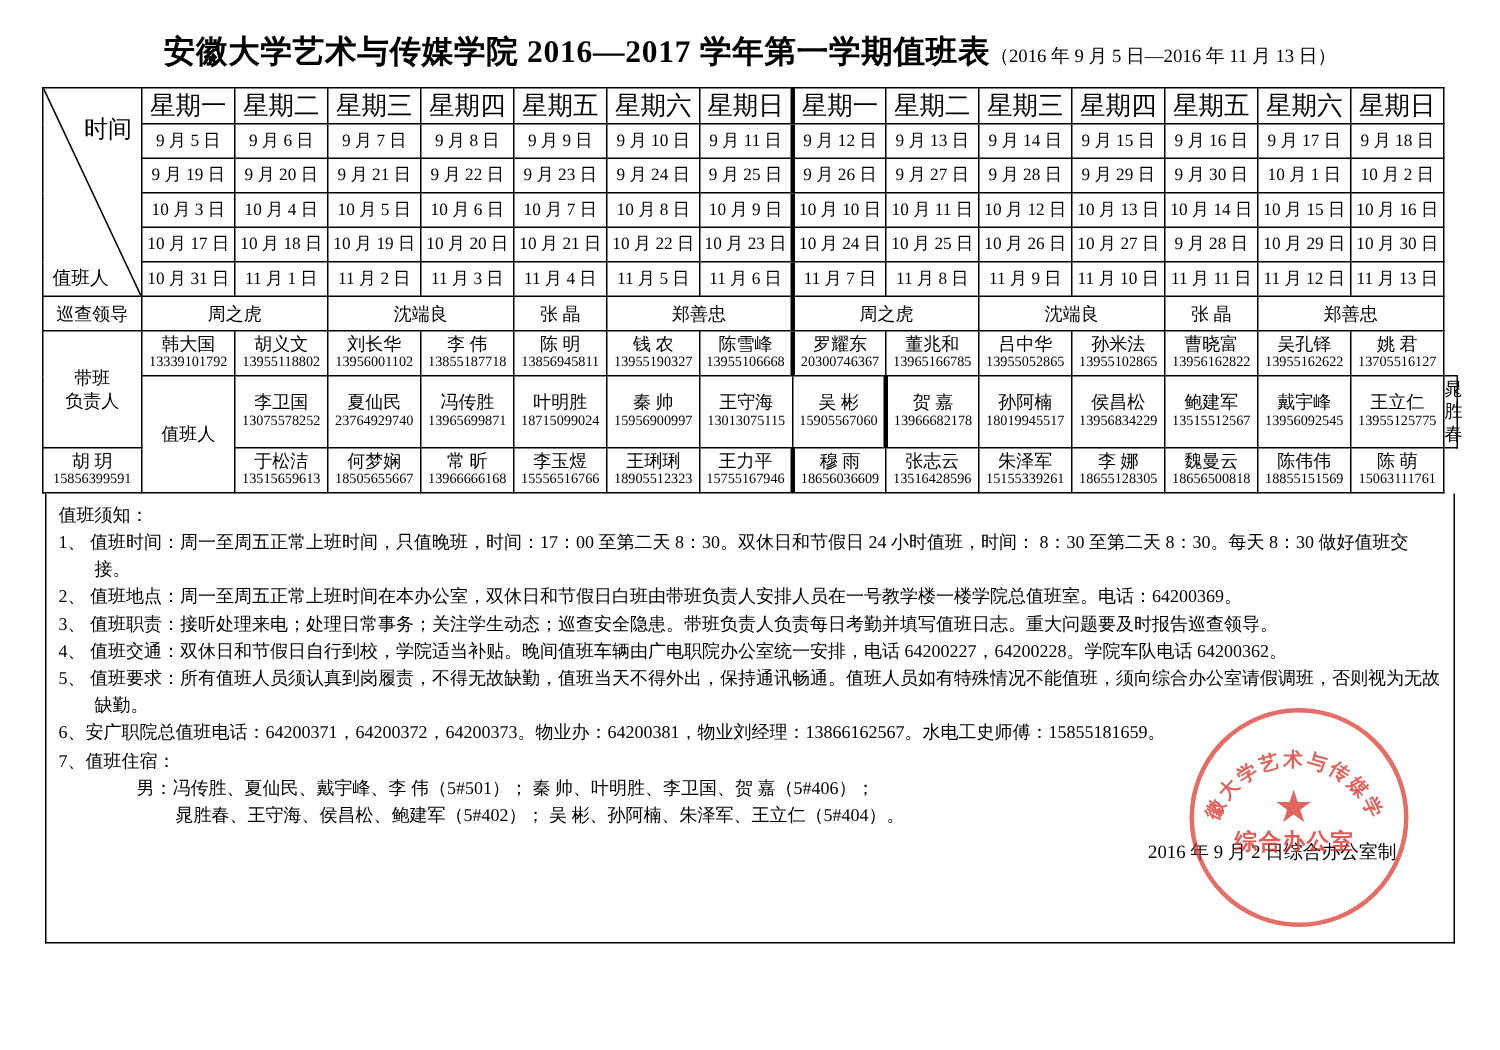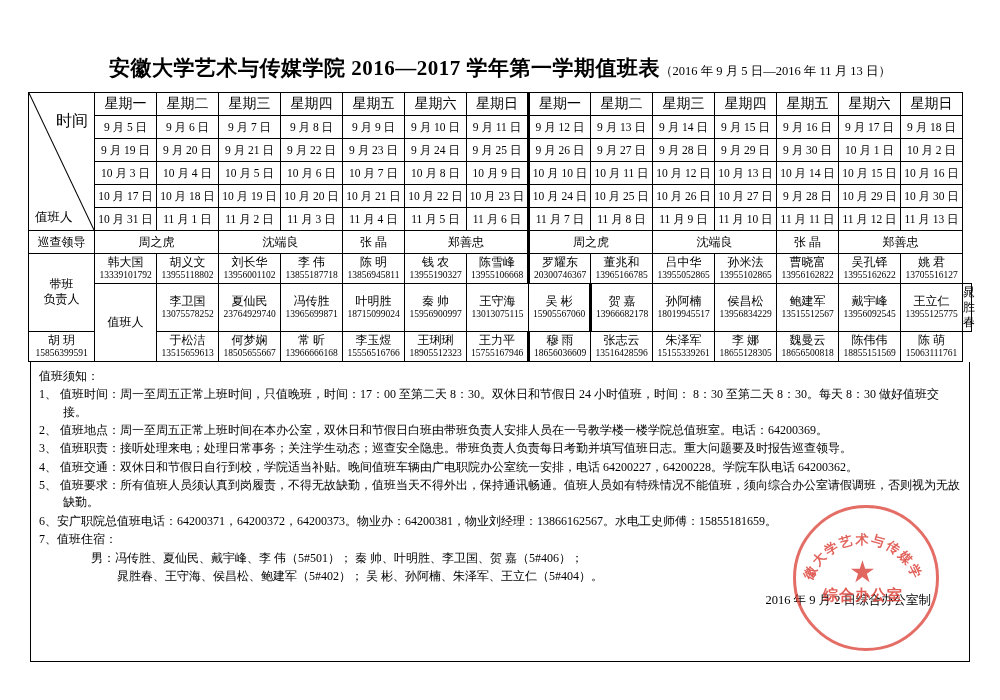--- a/index.html
+++ b/index.html
@@ -16,21 +16,21 @@
     overflow: hidden;
   }
   .page {
     position: absolute;
     left: 0; top: 0;
     width: 1000px;
     height: 700px;
   }
   .title-row {
     text-align: center;
-    padding-top: 54px;
+    padding-top: 20px;
     padding-bottom: 10px;
     white-space: nowrap;
   }
   .title-main {
     font-size: 21px;
     font-weight: bold;
     letter-spacing: 0.5px;
   }
   .title-sub {
     font-size: 12.5px;
@@ -45,21 +45,21 @@
   }
   table.sheet td {
     border: 1px solid #000;
     text-align: center;
     vertical-align: middle;
     padding: 1px 0;
     line-height: 1.25;
     height: 20px;
   }
   .hdr {
-    font-size: 14px;
+    font-size: 17px;
   }
   .thick-left {
     border-left: 3px solid #000 !important;
   }
   .rowlabel {
     font-size: 12.5px;
     width: 66px;
   }
   .names td, .lead td {
     font-size: 12px;

